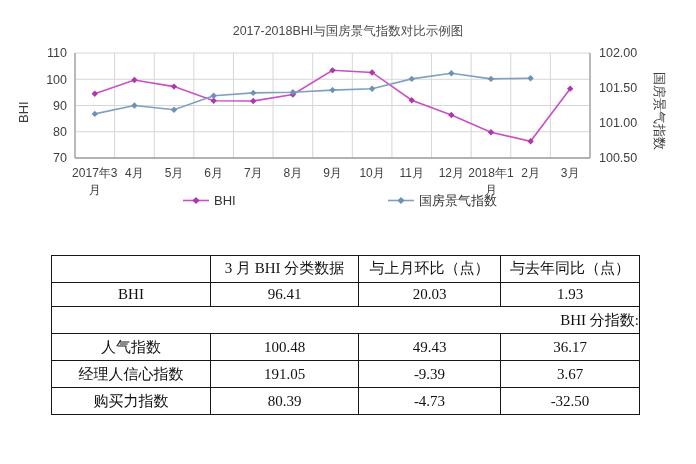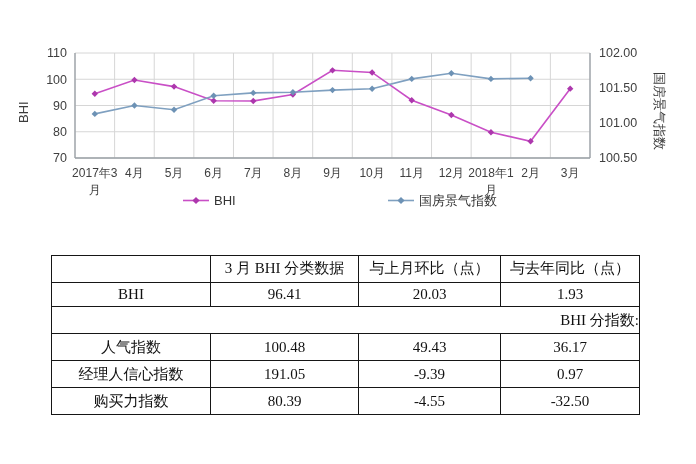--- a/index.html
+++ b/index.html
@@ -43,20 +43,21 @@
   }
   table.bhi-table td.section-cell{
     text-align:right;padding-left:45px;
   }
 </style>
 </head>
 <body>
 
 <div class="screen">
 
+  <div class="chart-title">2017-2018BHI与国房景气指数对比示例图</div>
 
   <div class="y-axis-title-left">BHI</div>
 
   <div class="y-axis-title-right">国房景气指数</div>
 
   <svg class="chart" width="696" height="232" viewBox="0 0 696 232">
       <line x1="75" y1="53" x2="590" y2="53" stroke="#d6d6d6" stroke-width="1"></line>
       <line x1="75" y1="79.25" x2="590" y2="79.25" stroke="#d6d6d6" stroke-width="1"></line>
       <line x1="75" y1="105.5" x2="590" y2="105.5" stroke="#d6d6d6" stroke-width="1"></line>
       <line x1="75" y1="131.75" x2="590" y2="131.75" stroke="#d6d6d6" stroke-width="1"></line>
@@ -163,24 +164,24 @@
         <tr>
           <td>人气指数</td>
           <td>100.48</td>
           <td>49.43</td>
           <td>36.17</td>
         </tr>
         <tr>
           <td>经理人信心指数</td>
           <td>191.05</td>
           <td>-9.39</td>
-          <td>0.97</td>
+          <td>3.67</td>
         </tr>
         <tr>
           <td>购买力指数</td>
           <td>80.39</td>
-          <td>-4.55</td>
+          <td>-4.73</td>
           <td>-32.50</td>
         </tr>
       </tbody>
   </table>
 
 </div>
 
 </body></html>

